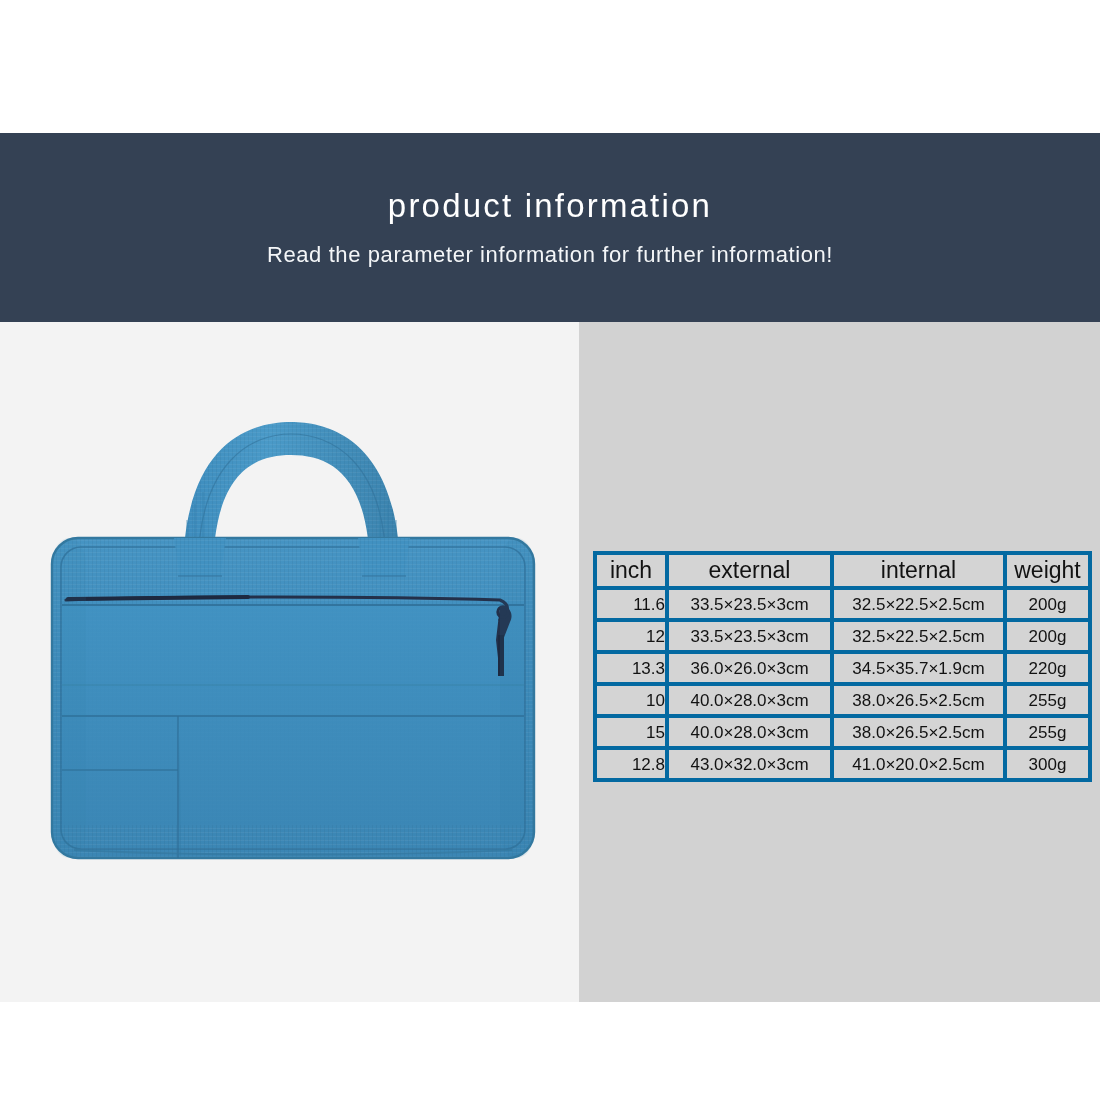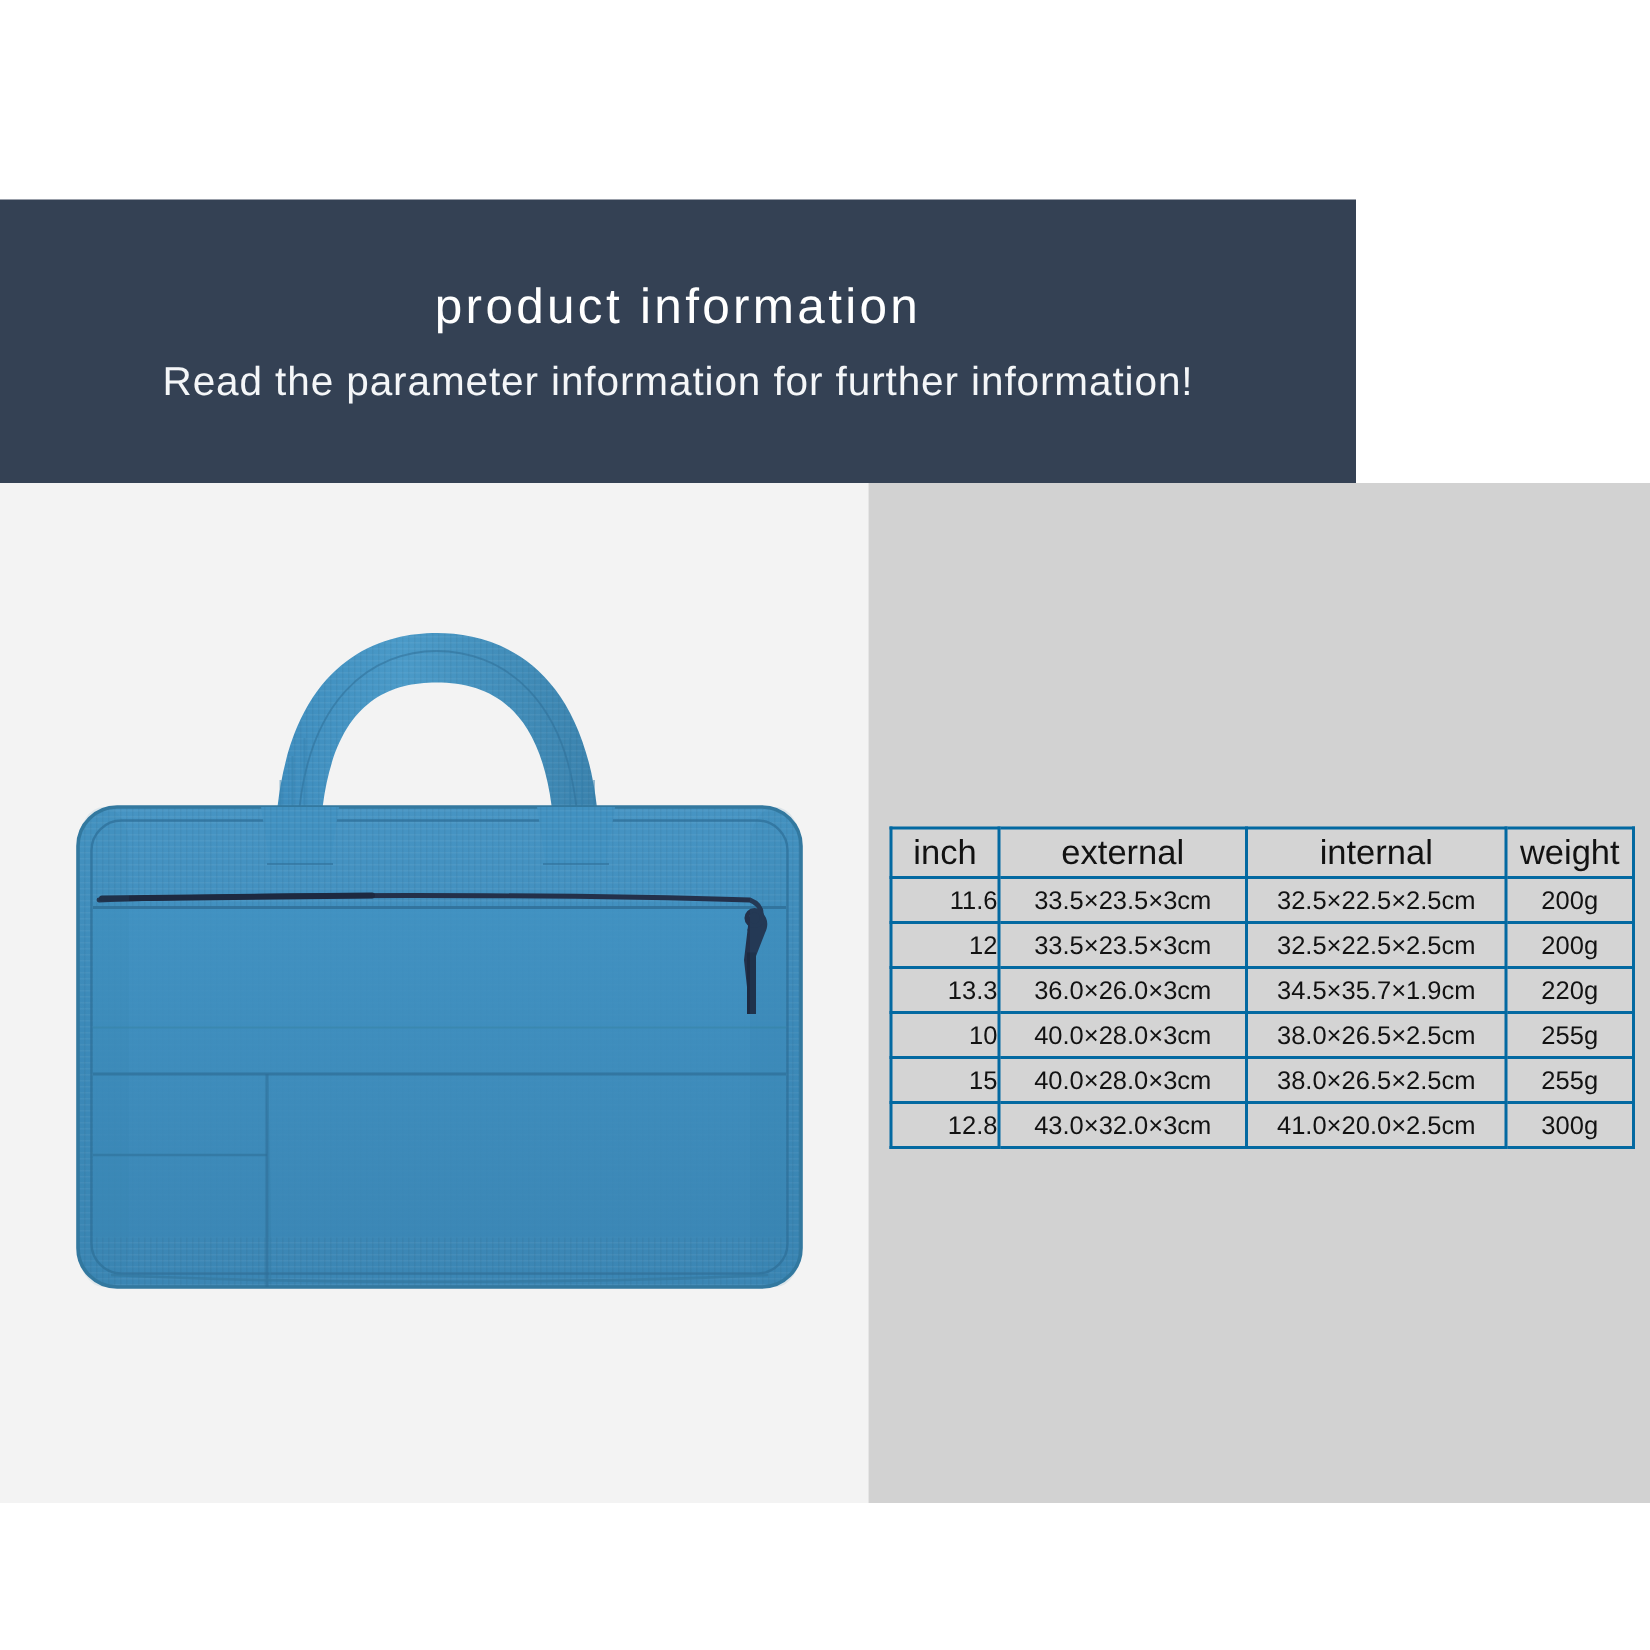--- a/index.html
+++ b/index.html
@@ -13,41 +13,41 @@
     font-family: "Liberation Sans", sans-serif;
     overflow: hidden;
     position: relative;
   }
 
   
   .banner {
     position: absolute;
     left: 0;
     top: 133px;
-    width: 904px;
+    width: 1100px;
     height: 189px;
     background: #344154;
     display: flex;
     flex-direction: column;
     align-items: center;
     justify-content: center;
     box-sizing: border-box;
   }
   .banner-title {
     color: #ffffff;
     font-size: 33px;
     letter-spacing: 2.2px;
     font-weight: 400;
     line-height: 1.1;
     margin: 0 0 18px 0;
     white-space: nowrap;
   }
   .banner-subtitle {
     color: #f4f6f8;
-    font-size: 27px;
+    font-size: 22px;
     letter-spacing: 0.6px;
     font-weight: 400;
     line-height: 1.1;
     margin: 0;
     white-space: nowrap;
   }
 
   
   .content {
     position: absolute;
@@ -87,21 +87,21 @@
     top: 229px;   
     width: 495px;
   }
   table.spec {
     border-collapse: collapse;
     width: 495px;
     background: #d2d2d2;
     table-layout: fixed;
   }
   table.spec th, table.spec td {
-    border: 2px solid #0369a1;
+    border: 4px solid #0369a1;
     color: #121212;
     font-weight: 400;
     background: #d4d4d4;
   }
   table.spec th {
     font-size: 23px;
     height: 31px;
     text-align: center;
     padding: 0;
     line-height: 1;

